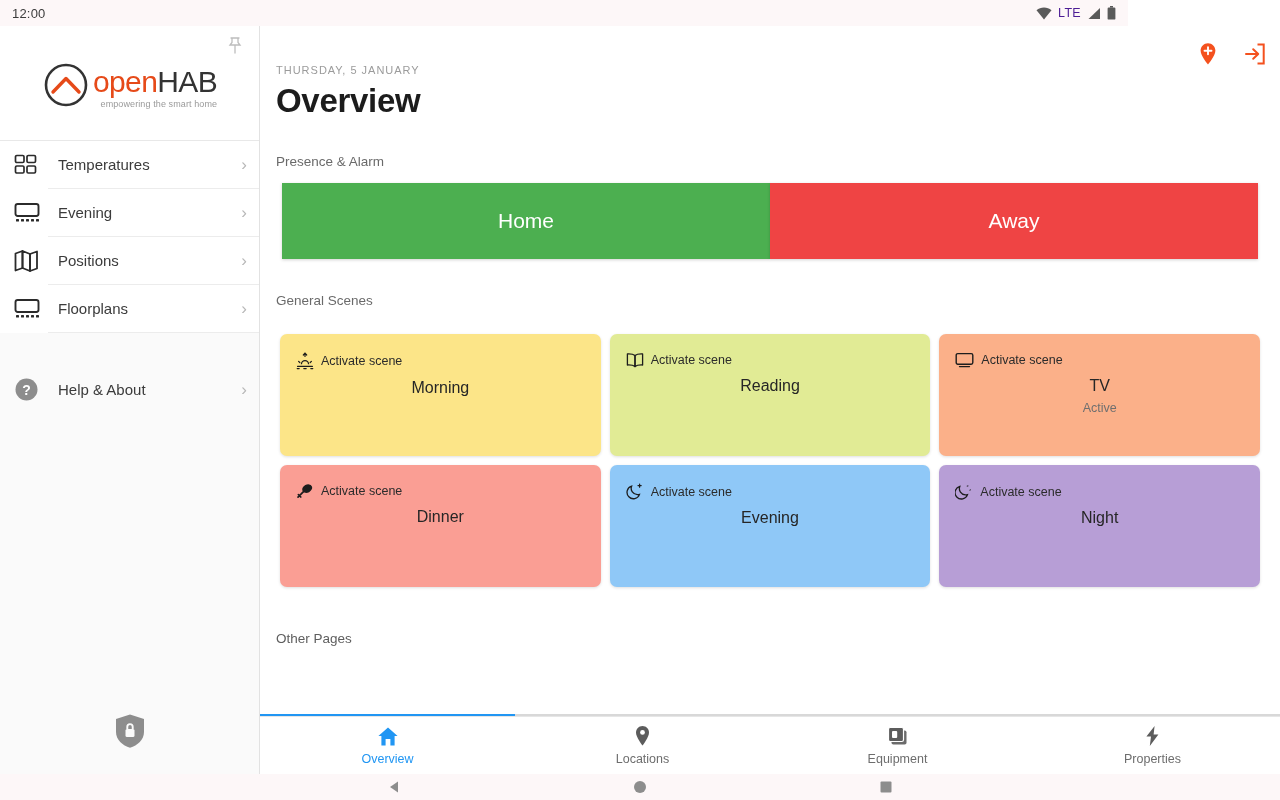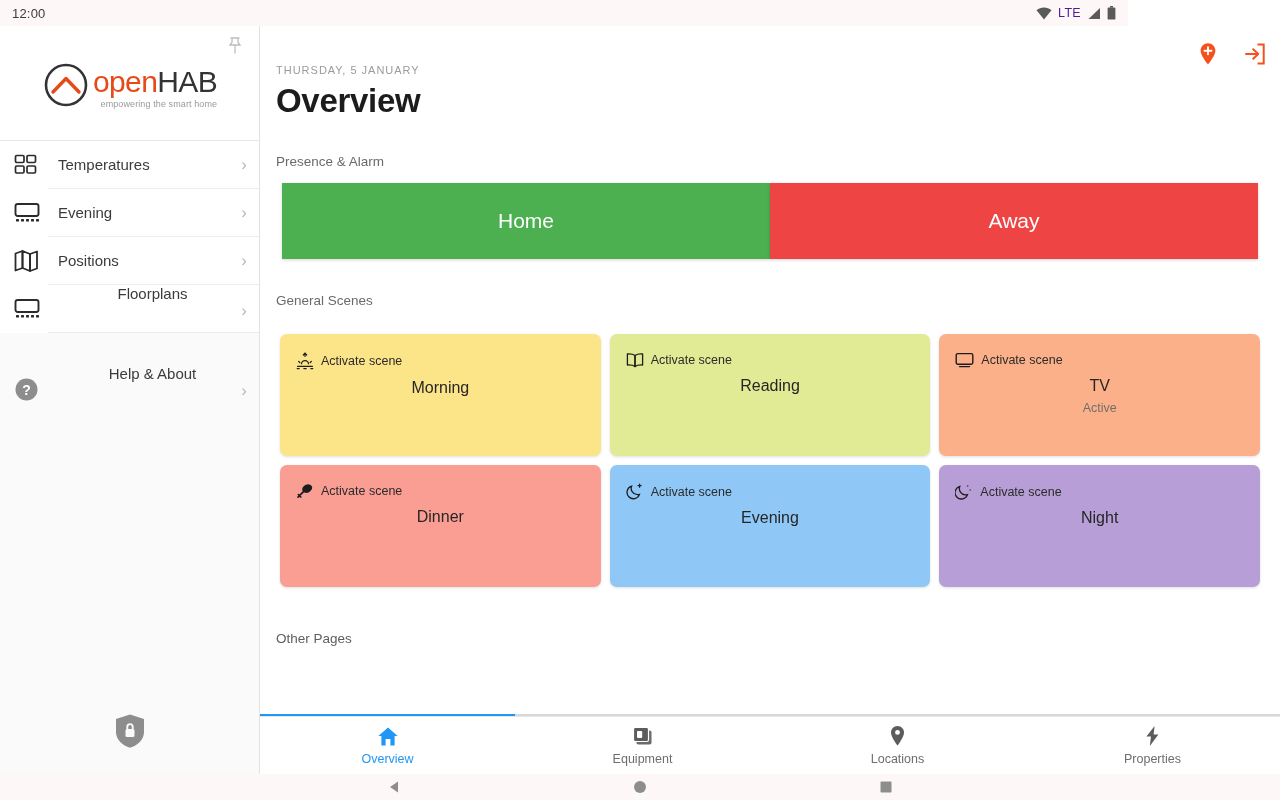--- a/index.html
+++ b/index.html
@@ -63,21 +63,21 @@
   .nav-item .nav-ico {
     width: 34px; min-width: 34px; display: flex; align-items: center; justify-content: flex-start;
   }
   .nav-item .nav-label {
     flex: 1; font-size: 15px; color: #3b3b3b;
     padding-left: 10px;
     border-bottom: 1px solid #ececec;
     height: 48px; display: flex; align-items: center;
     padding-right: 12px;
   }
-  .nav-item:last-child .nav-label { border-bottom: 1px solid #ececec; flex-direction: column; }
+  .nav-item:last-child .nav-label { border-bottom: 1px solid #ececec; }
   .chev { color: #b8b8b8; font-size: 17px; line-height: 1; font-weight: 300; margin-left: auto; }
 
   .nav-gap { flex: 0 0 32px; background: #fafafa; }
   .help-section { background: #fafafa; }
   .help-section .nav-item { background: #fafafa; }
   .help-section .nav-item .nav-label { border-bottom: none; }
 
   .sidebar-spacer { flex: 1; background: #fafafa; }
   .sidebar-bottom {
     height: 86px; background: #fafafa;
@@ -468,37 +468,37 @@
         <span>
           <svg class="svgico" width="22" height="21" viewBox="0 0 22 21">
             <path d="M11 1.4 1.4 10h3v9.6h4.2V13h4.8v6.6h4.2V10h3L11 1.4z" fill="#2196f3"></path>
           </svg>
         </span>
         <span class="tab-label">Overview</span>
       </div>
 
       <div class="tab">
         <span>
+          <svg class="svgico" width="17" height="22" viewBox="0 0 17 22">
+            <path d="M8.5 1C4.9 1 2 3.9 2 7.5c0 4.8 6.5 13 6.5 13S15 12.3 15 7.5C15 3.9 12.1 1 8.5 1z" fill="#5c5c5c"></path>
+            <circle cx="8.5" cy="7.4" r="2.4" fill="#ffffff"></circle>
+          </svg>
+        </span>
+        <span class="tab-label">Locations</span>
+      </div>
+
+      <div class="tab">
+        <span>
           <svg class="svgico" width="22" height="21" viewBox="0 0 22 21">
             <rect x="4.5" y="4.5" width="15" height="14" rx="1.8" fill="#6b6b6b"></rect>
             <rect x="1.5" y="1.5" width="15" height="14" rx="1.8" fill="#5c5c5c" stroke="#ffffff" stroke-width="1.2"></rect>
             <rect x="5" y="5" width="5.2" height="7" rx="1" fill="#ffffff"></rect>
           </svg>
         </span>
         <span class="tab-label">Equipment</span>
-      </div>
-
-      <div class="tab">
-        <span>
-          <svg class="svgico" width="17" height="22" viewBox="0 0 17 22">
-            <path d="M8.5 1C4.9 1 2 3.9 2 7.5c0 4.8 6.5 13 6.5 13S15 12.3 15 7.5C15 3.9 12.1 1 8.5 1z" fill="#5c5c5c"></path>
-            <circle cx="8.5" cy="7.4" r="2.4" fill="#ffffff"></circle>
-          </svg>
-        </span>
-        <span class="tab-label">Locations</span>
       </div>
 
       <div class="tab">
         <span>
           <svg class="svgico" width="15" height="22" viewBox="0 0 15 22">
             <path d="M9.6 1 1.4 11.6h4.6L4.8 21 13.4 9.6H8.6L9.6 1z" fill="#5c5c5c"></path>
           </svg>
         </span>
         <span class="tab-label">Properties</span>
       </div>

